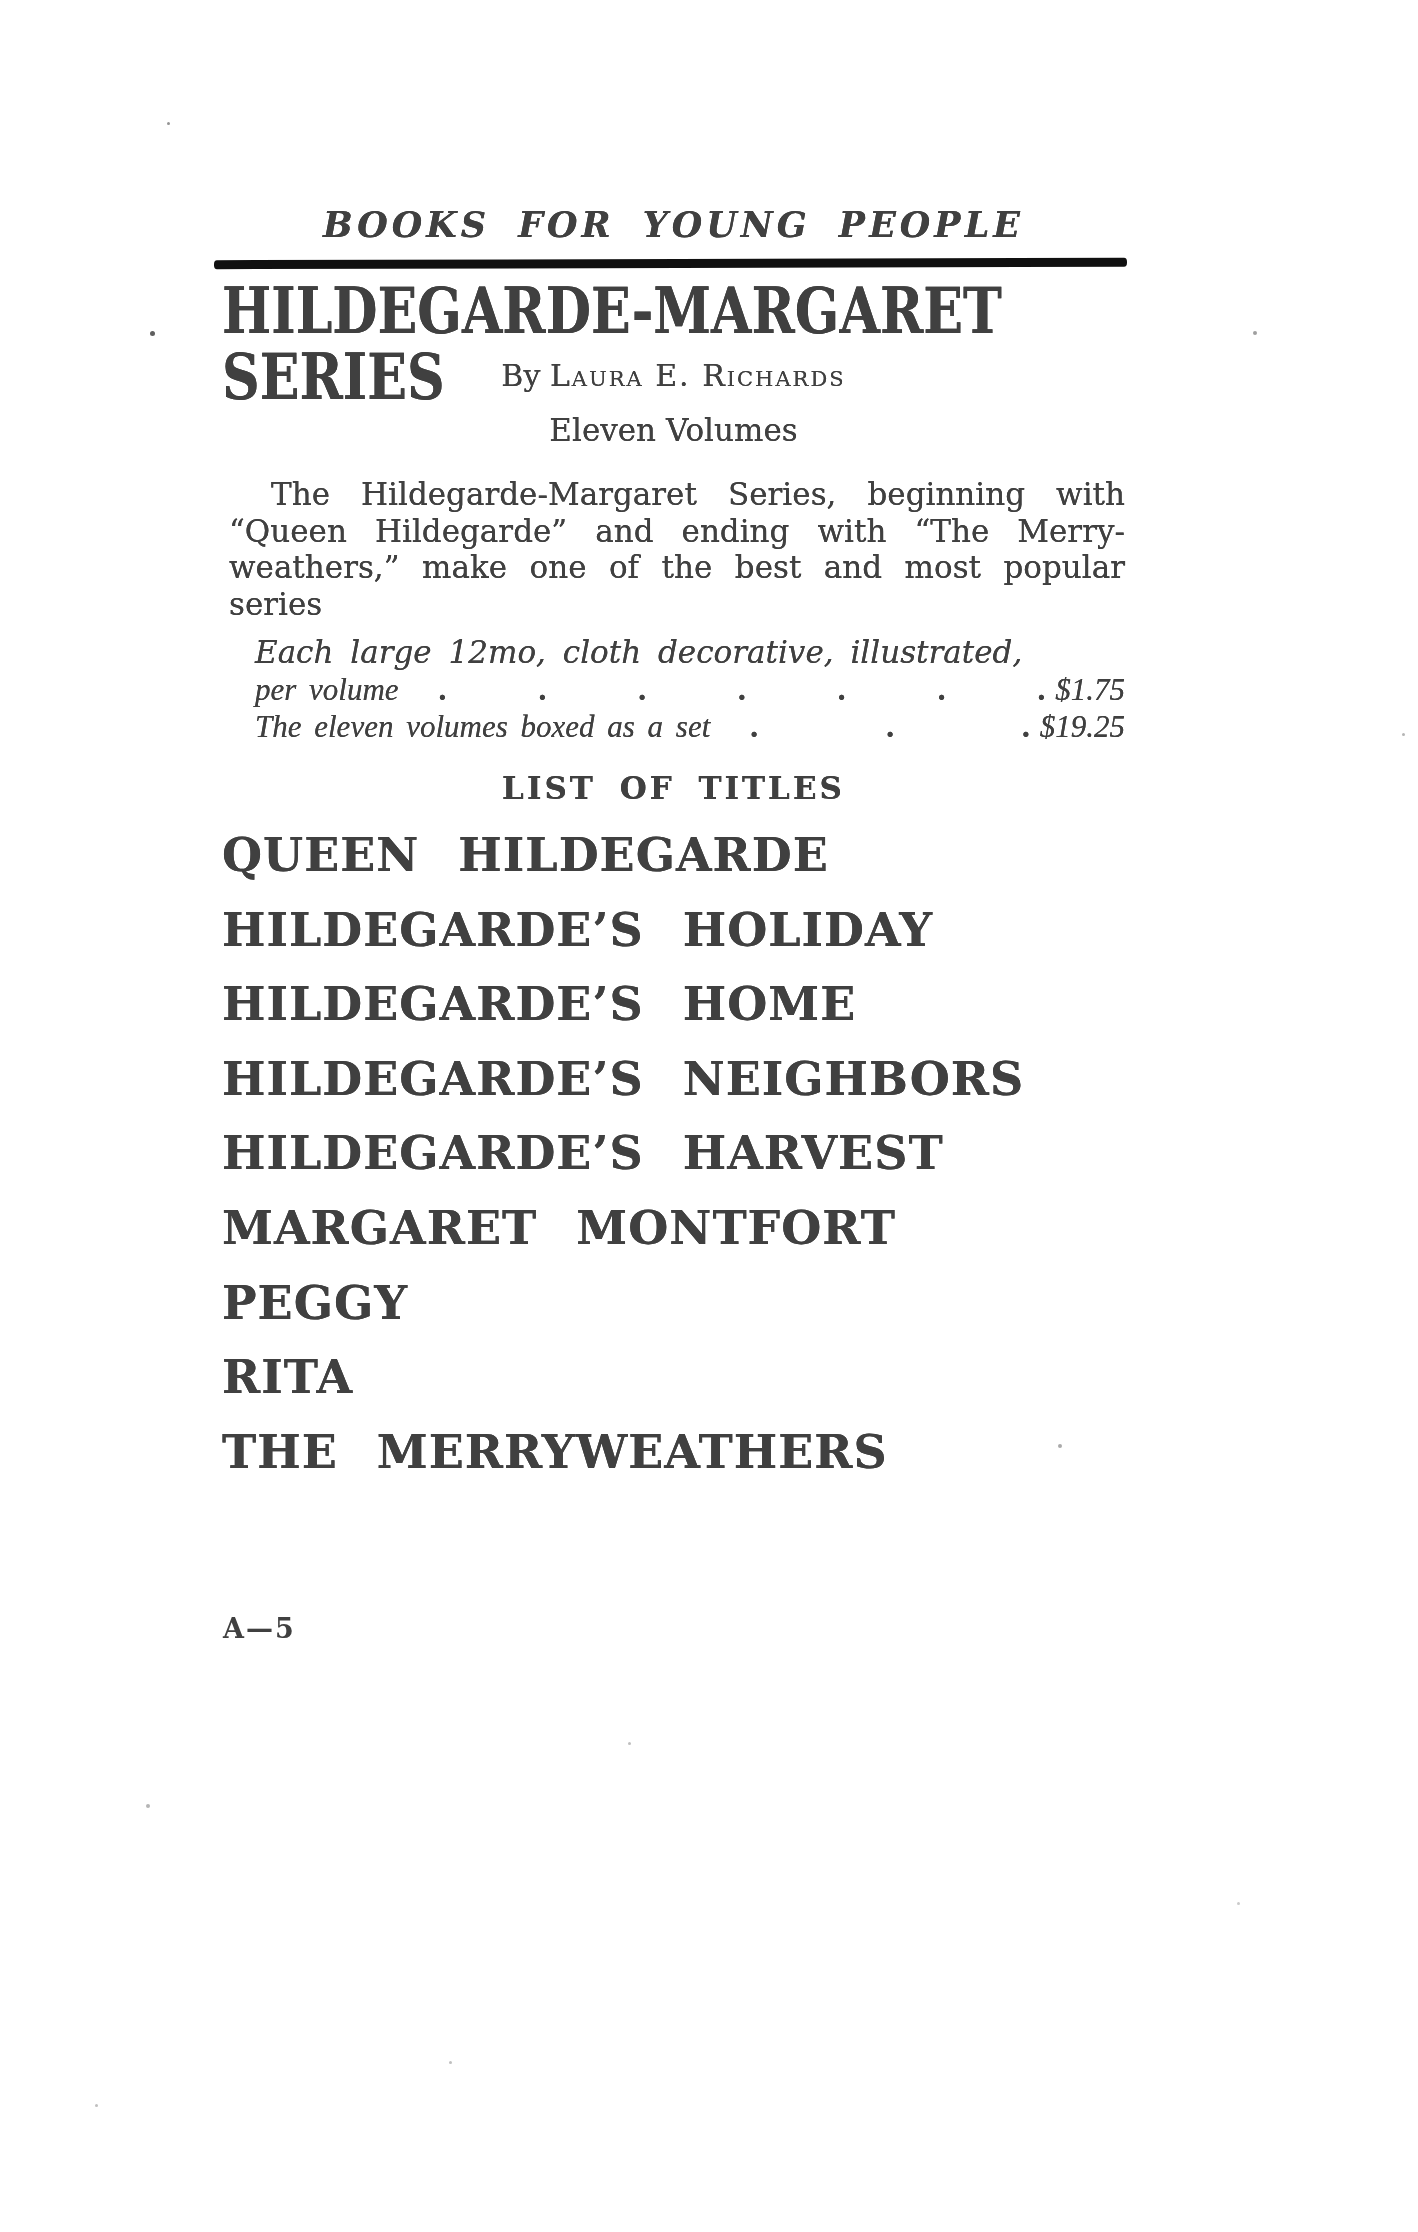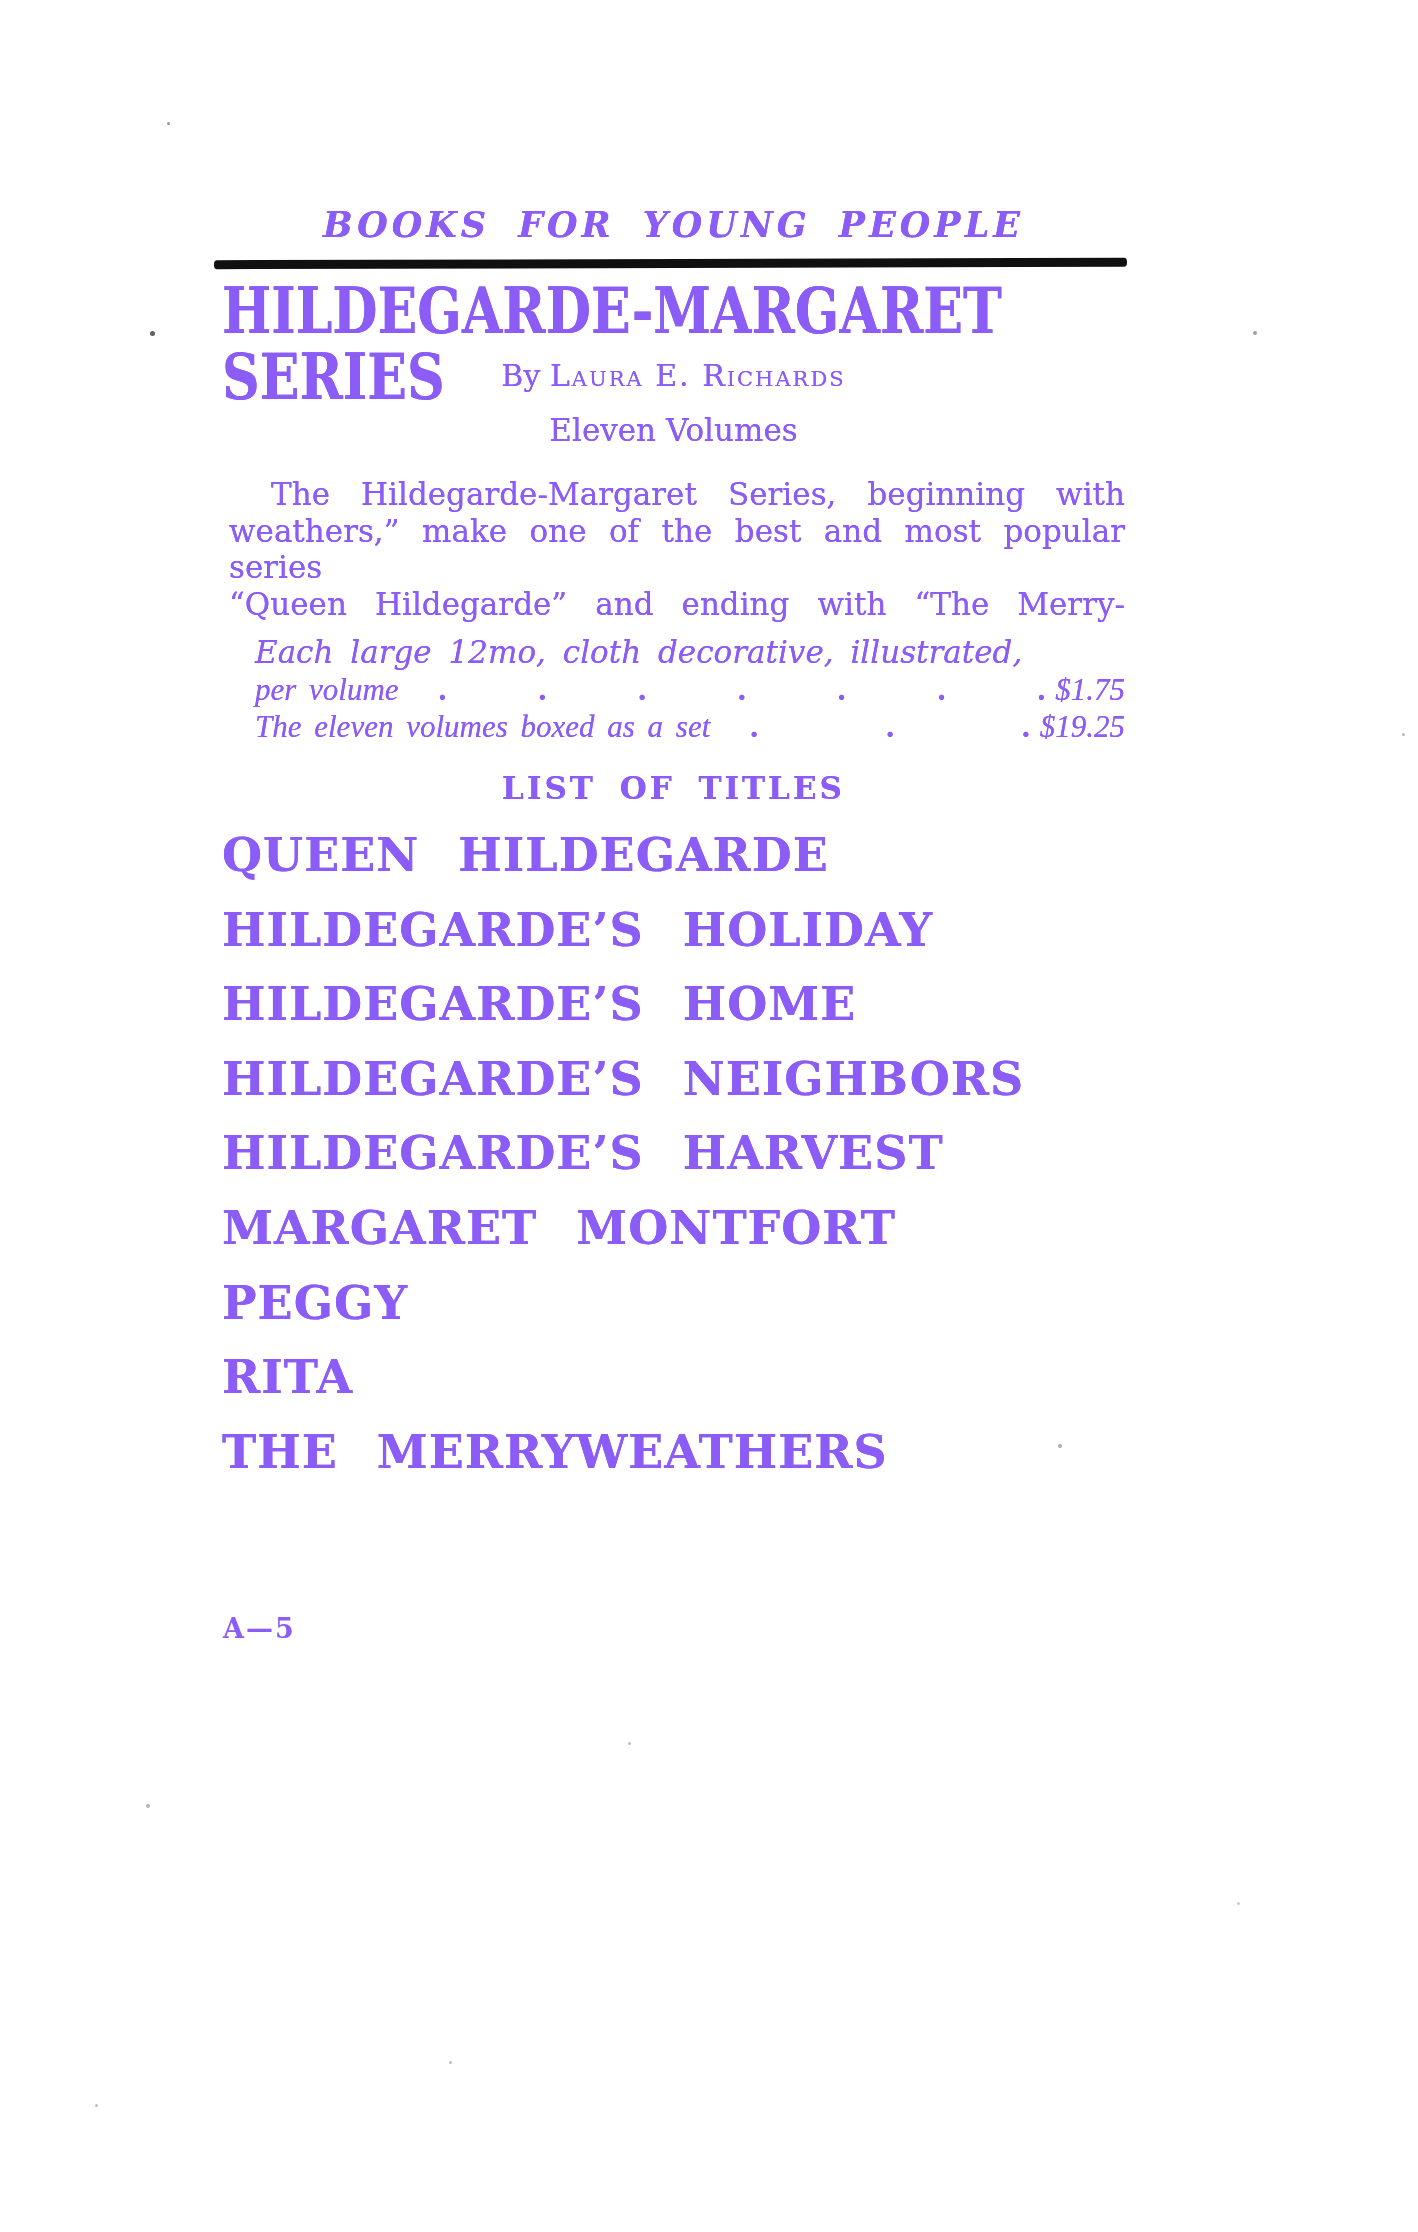--- a/index.html
+++ b/index.html
@@ -2,21 +2,21 @@
 <html><head>
 <meta charset="utf-8">
 <style>
   html, body { margin: 0; padding: 0; background: #ffffff; }
 
   .page {
     position: relative;
     width: 1418px;
     height: 2232px;
     background: #ffffff;
-    color: #8b5cf6;
+    color: #404040;
     font-family: "DejaVu Serif", serif;
     overflow: hidden;
   }
 
   
   .running-head {
     position: absolute;
     left: 222px; top: 204px; width: 903px;
     text-align: center;
     font-style: italic;
@@ -154,22 +154,22 @@
   <div class="byline">
     <span class="prefix">By</span>
     <span> </span>
     <span class="author">Laura E. Richards</span>
   </div>
 
   <div class="edition-note">Eleven Volumes</div>
 
   <div class="description">
     <div class="desc-line first">The Hildegarde-Margaret Series, beginning with</div>
+    <div class="desc-line">“Queen Hildegarde” and ending with “The Merry-</div>
     <div class="desc-line">weathers,” make one of the best and most popular series</div>
-    <div class="desc-line">“Queen Hildegarde” and ending with “The Merry-</div>
   </div>
 
   <div class="pricing">
     <div class="spec-line">Each large 12mo, cloth decorative, illustrated,</div>
     <div class="price-row">
       <span class="label">per volume</span>
       <span class="leader">. . . . . . .</span>
       <span class="price">$1.75</span>
     </div>
     <div class="price-row">

